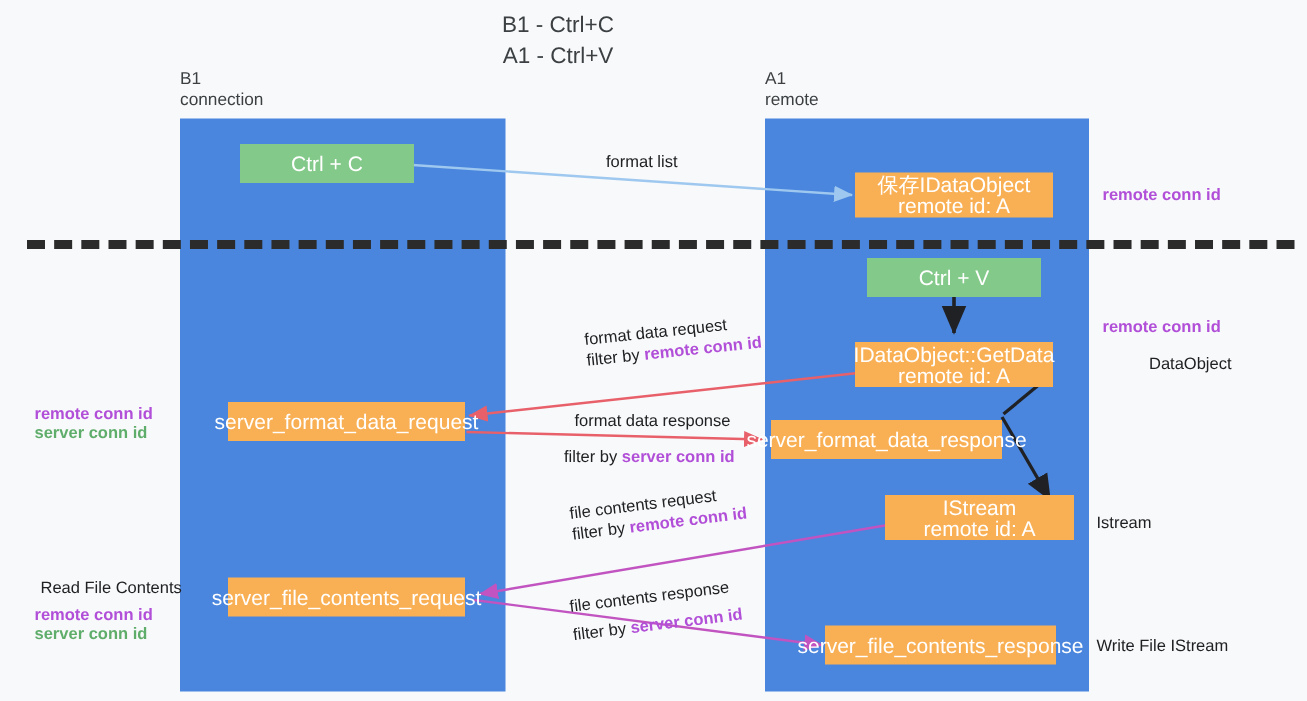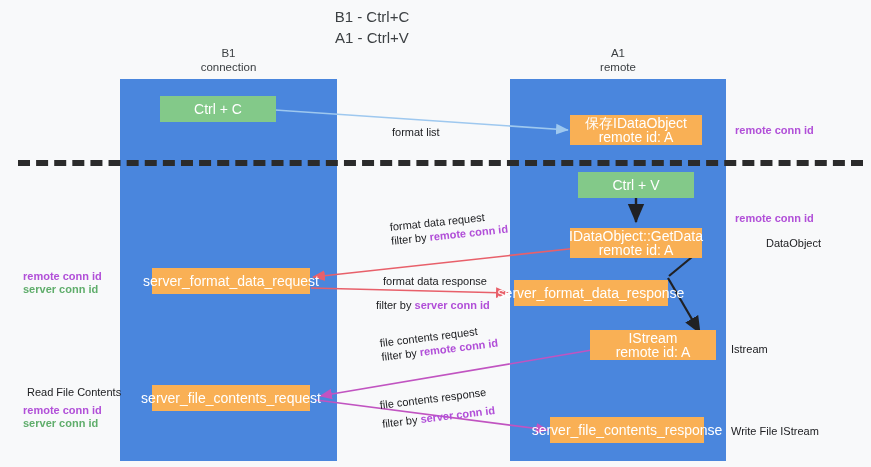--- a/index.html
+++ b/index.html
@@ -28,21 +28,20 @@
     top: 6px;
     text-align: center;
     font-size: 15px;
     color: #3c4043;
     line-height: 21px;
     white-space: pre;
   }
 
   
   .col-head {
-    text-align: center;
     font-size: 11.5px;
     color: #3c4043;
     line-height: 14px;
     white-space: pre;
   }
 
   
   .lane {
     background: #4a86dd;
   }
@@ -156,21 +155,21 @@
 
   <div class="abs box orange" style="left:514px; top:280px; width:154px; height:26px;">server_format_data_response</div>
 
   <div class="abs box orange" style="left:590px; top:330px; width:126px; height:30px;">IStream
 remote id: A</div>
 
   <div class="abs box orange" style="left:152px; top:385px; width:158px; height:26px;">server_file_contents_request</div>
 
   <div class="abs box orange" style="left:550px; top:417px; width:154px; height:26px;">server_file_contents_response</div>
 
-  <div class="abs lbl" style="left:392px; top:101px;margin-top:24px;">format list</div>
+  <div class="abs lbl" style="left:404px; top:101px;">format list</div>
 
   <div class="abs rot" style="left:389px; top:220px; transform: rotate(-6deg);">
     <div class="lbl">format data request</div>
     <div class="lbl"><span>filter by </span><span class="lbl purple">remote conn id</span></div>
   </div>
 
   <div class="abs" style="left:383px; top:274px;">
     <div class="lbl">format data response</div>
     <div class="lbl" style="margin-top:10px; margin-left:-7px;"><span>filter by </span><span class="lbl purple">server conn id</span></div>
   </div>

